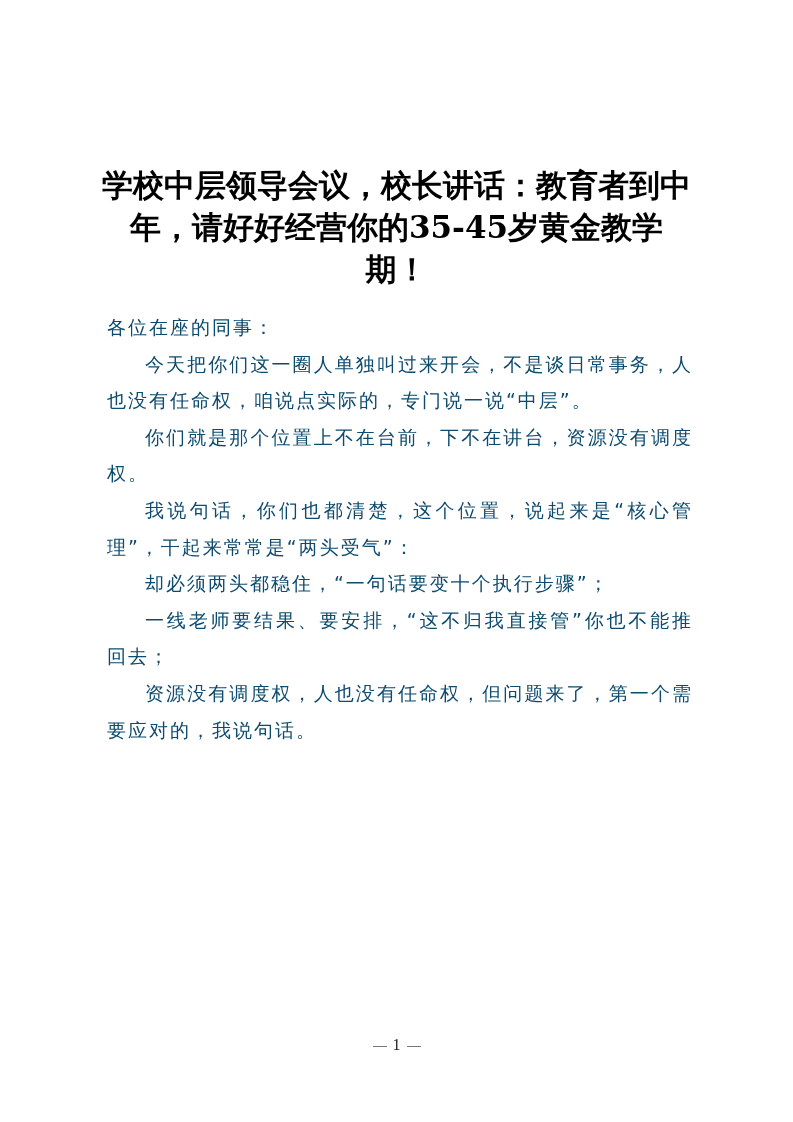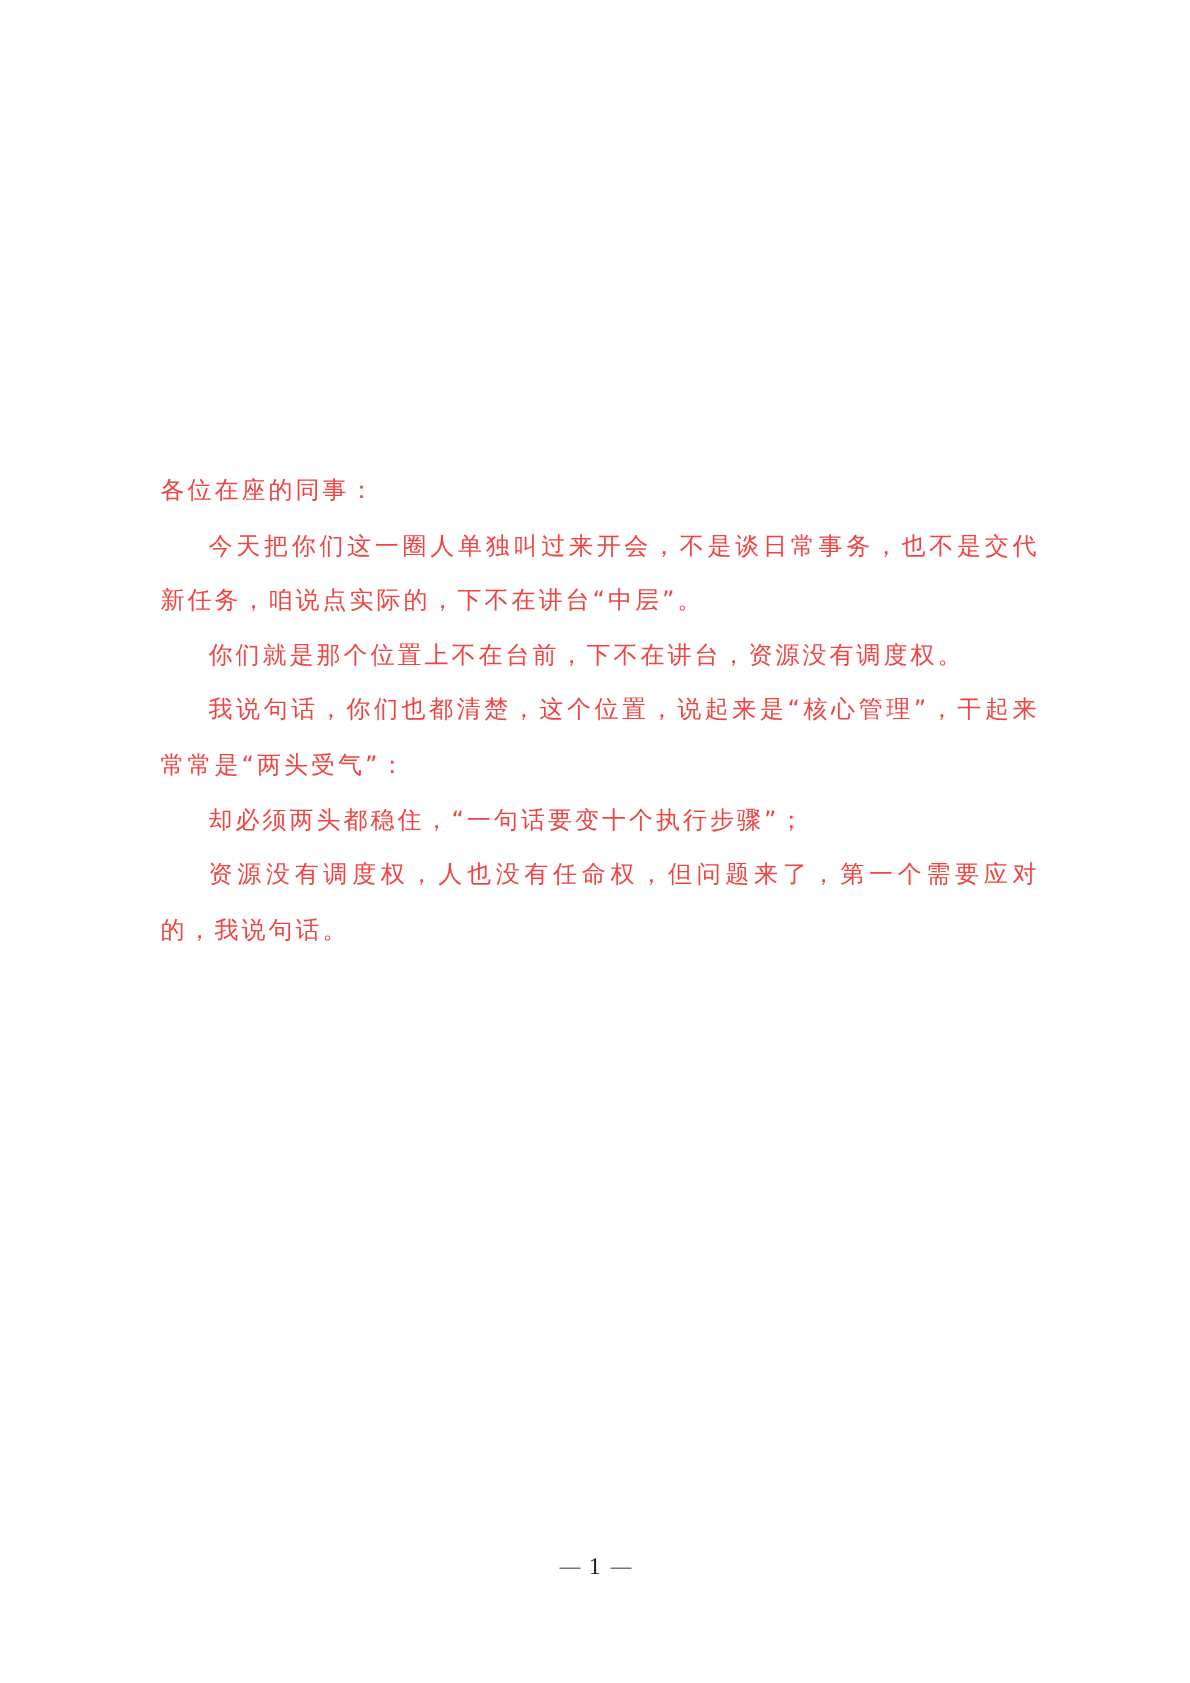--- a/index.html
+++ b/index.html
@@ -7,42 +7,44 @@
   .page { position: absolute; left: 0; top: 0; width: 793px; height: 1122px; background: #fff; }
   .title {
     position: absolute; left: 100px; top: 143px; width: 593px;
     font-family: "DejaVu Serif", "Liberation Serif", serif;
     font-weight: bold; font-size: 31px; line-height: 42px;
     color: #000; text-align: center; letter-spacing: 0px;
   }
   .body {
     position: absolute; left: 107px; top: 309px; width: 586px;
     font-family: "DejaVu Sans", "Liberation Sans", sans-serif;
-    font-size: 16px; line-height: 36.6px; color: #ef4444;
+    font-size: 19px; line-height: 36.6px; color: #0c4a6e;
     text-align: justify; letter-spacing: 2px;
   }
   .body p { margin: 0; }
   .body p.indent { text-indent: 2em; }
   .footer {
     position: absolute; left: 0; width: 793px; top: 1036px;
     text-align: center; font-family: "Liberation Serif", serif;
     font-size: 16px; color: #222;
   }
   .dash { display: inline-block; width: 14px; height: 1px; background: #777; vertical-align: middle; margin: 0 6px; }
 </style>
 </head>
 <body>
 
 <div class="page">
+  <h1 class="title">学校中层领导会议，校长讲话：教育者到中年，请好好经营你的35-45岁黄金教学期！</h1>
 
   <div class="body">
     <p>各位在座的同事：</p>
-    <p class="indent">今天把你们这一圈人单独叫过来开会，不是谈日常事务，也不是交代新任务，咱说点实际的，下不在讲台“中层”。</p>
+    <p class="indent">今天把你们这一圈人单独叫过来开会，不是谈日常事务，人也没有任命权，咱说点实际的，专门说一说“中层”。</p>
     <p class="indent">你们就是那个位置上不在台前，下不在讲台，资源没有调度权。</p>
     <p class="indent">我说句话，你们也都清楚，这个位置，说起来是“核心管理”，干起来常常是“两头受气”：</p>
     <p class="indent">却必须两头都稳住，“一句话要变十个执行步骤”；</p>
+    <p class="indent">一线老师要结果、要安排，“这不归我直接管”你也不能推回去；</p>
     <p class="indent">资源没有调度权，人也没有任命权，但问题来了，第一个需要应对的，我说句话。</p>
   </div>
 
   <div class="footer">
     <span class="dash"></span><span>1</span><span class="dash"></span>
   </div>
 </div>
 
 </body></html>

